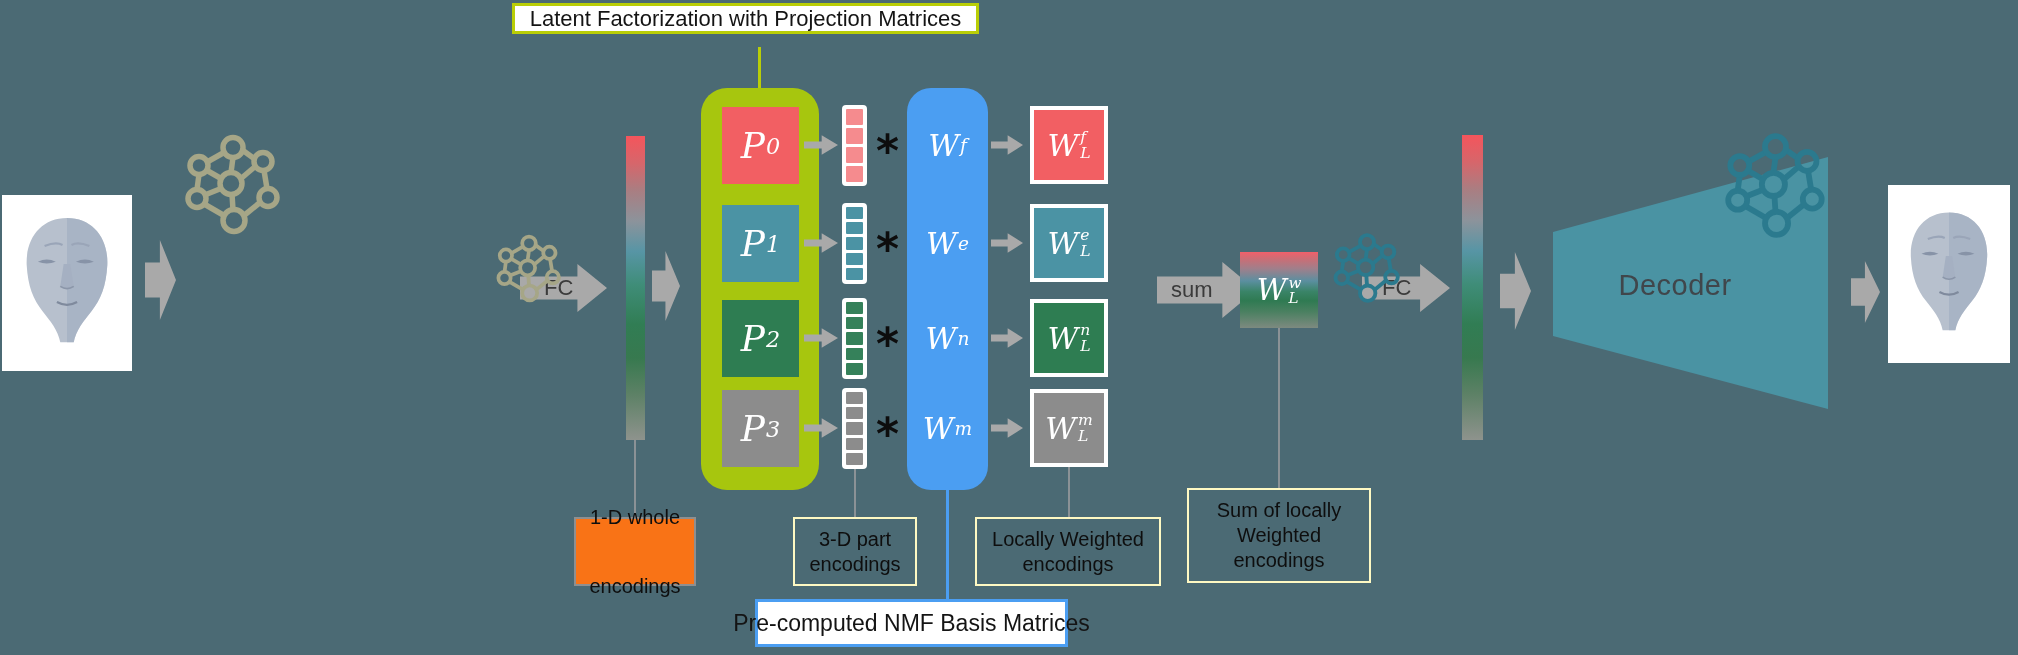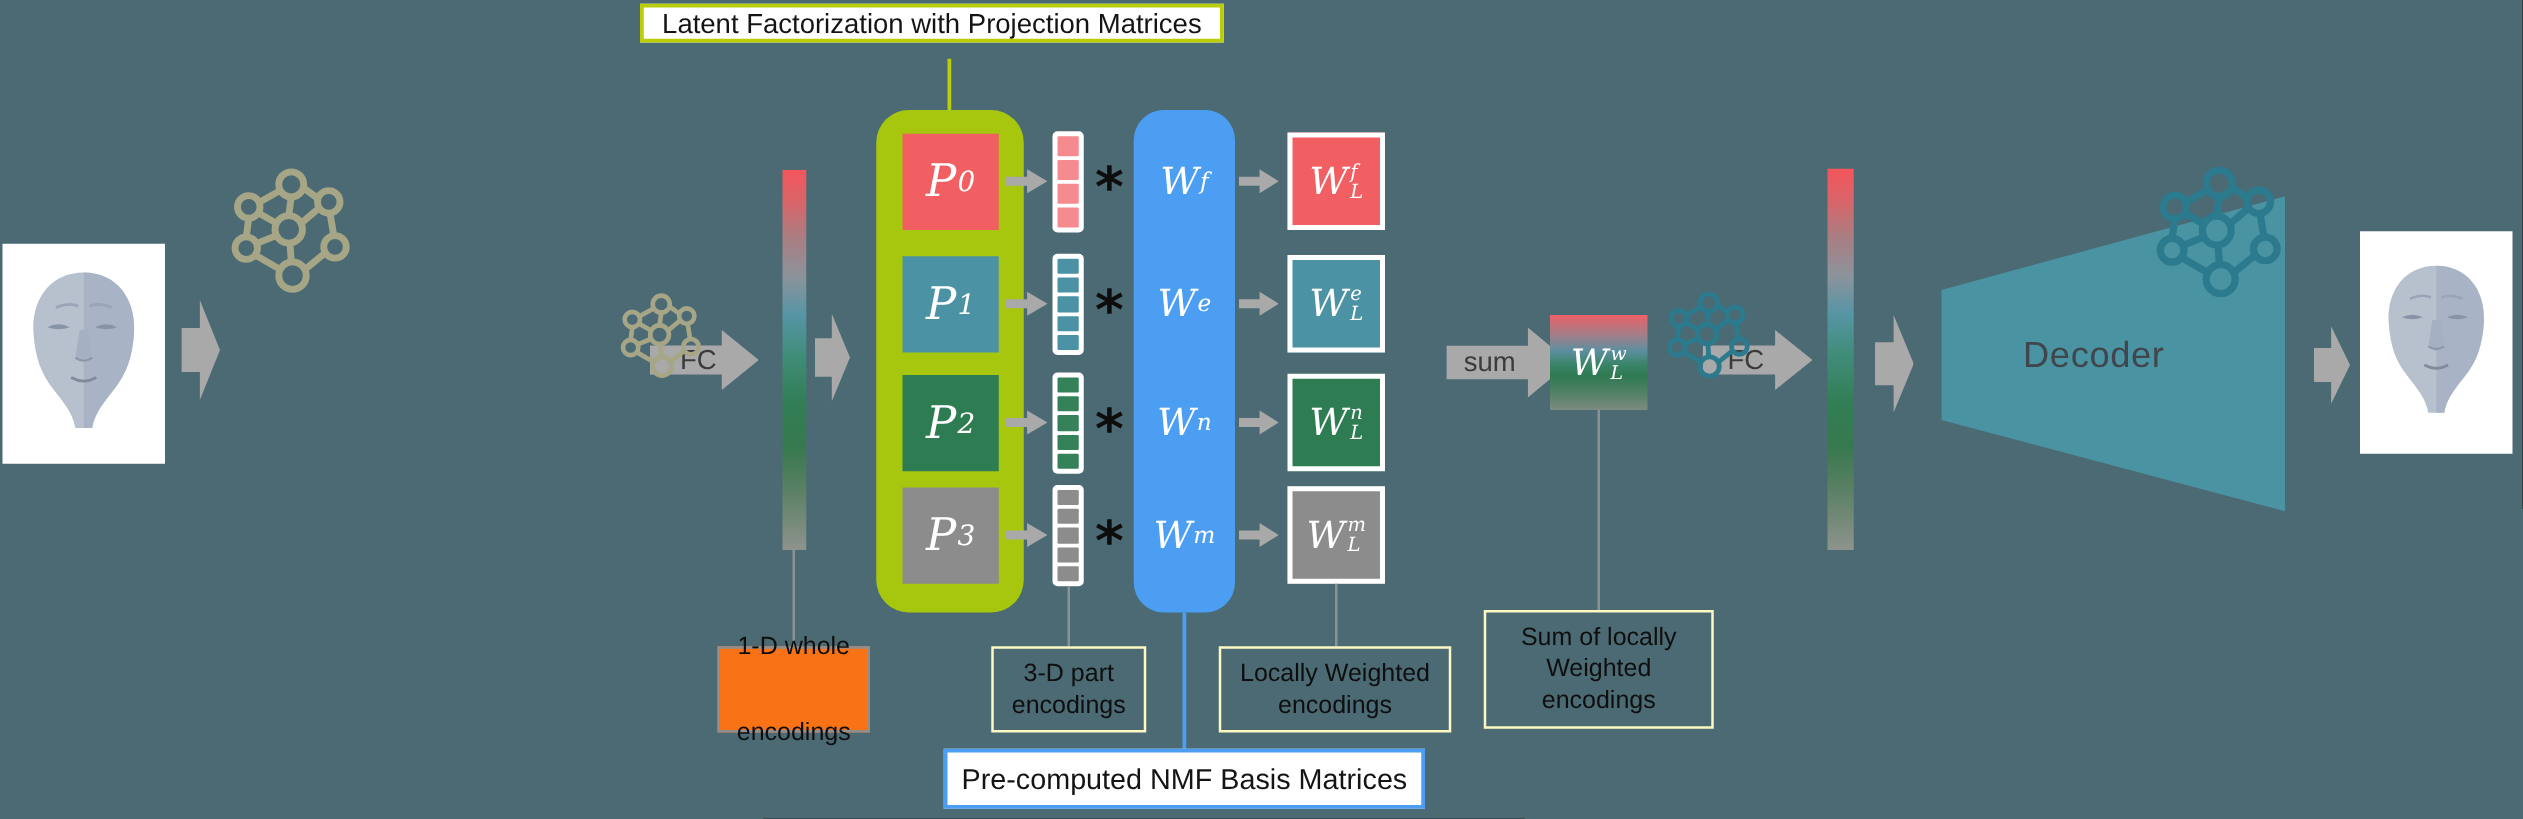--- a/index.html
+++ b/index.html
@@ -205,21 +205,21 @@
   <div class="abs wlabel math" style="left:907px;top:317px;width:81px;height:42px;">
     <span>W</span>
       <span class="subscript">n</span>
   </div>
   <div class="abs wlabel math" style="left:907px;top:407px;width:81px;height:42px;">
     <span>W</span>
       <span class="subscript">m</span>
   </div>
 
   <div class="abs" style="left:946px;top:490px;width:3px;height:109px;background:#4b9ef2;"></div>
-  <div class="abs nmfbox" style="left:755px;top:599px;width:385px;height:48px;">
+  <div class="abs nmfbox" style="left:755px;top:599px;width:313px;height:48px;">
     <span>Pre-computed NMF Basis Matrices</span>
   </div>
 
   <div class="abs arr arrow-small" style="left:991px;top:134px;width:32px;height:22px;"></div>
   <div class="abs arr arrow-small" style="left:991px;top:232px;width:32px;height:22px;"></div>
   <div class="abs arr arrow-small" style="left:991px;top:327px;width:32px;height:22px;"></div>
   <div class="abs arr arrow-small" style="left:991px;top:417px;width:32px;height:22px;"></div>
 
   <div class="abs wlbox math" style="left: 1030px; top: 106px; width: 78px; height: 78px; font-size: 30px; background: rgb(242, 95, 99);">
     <span>W</span>

